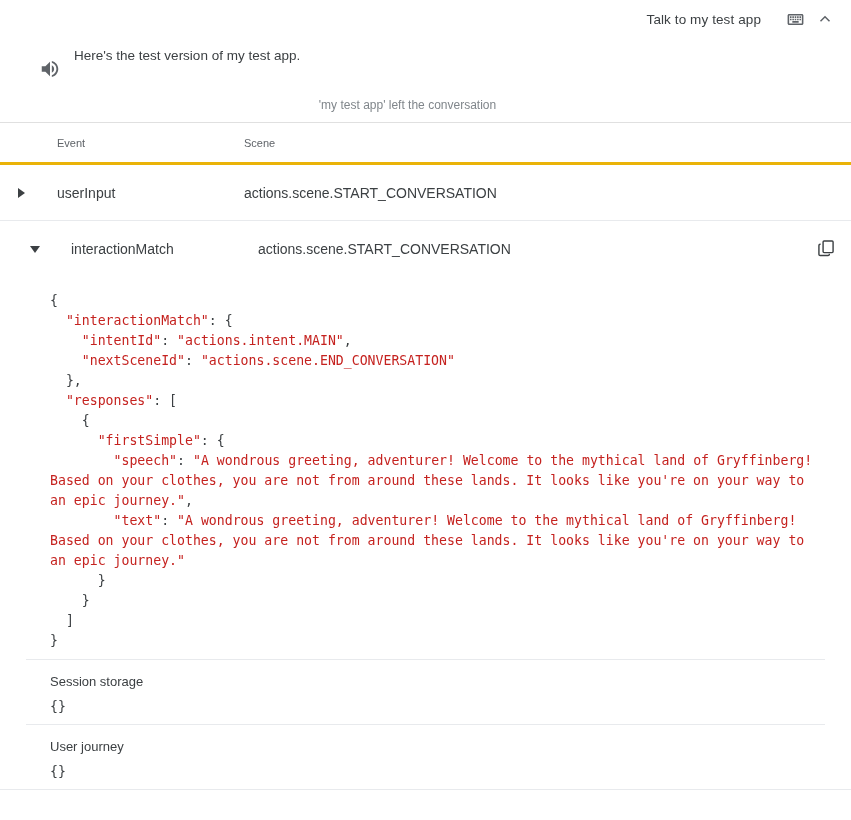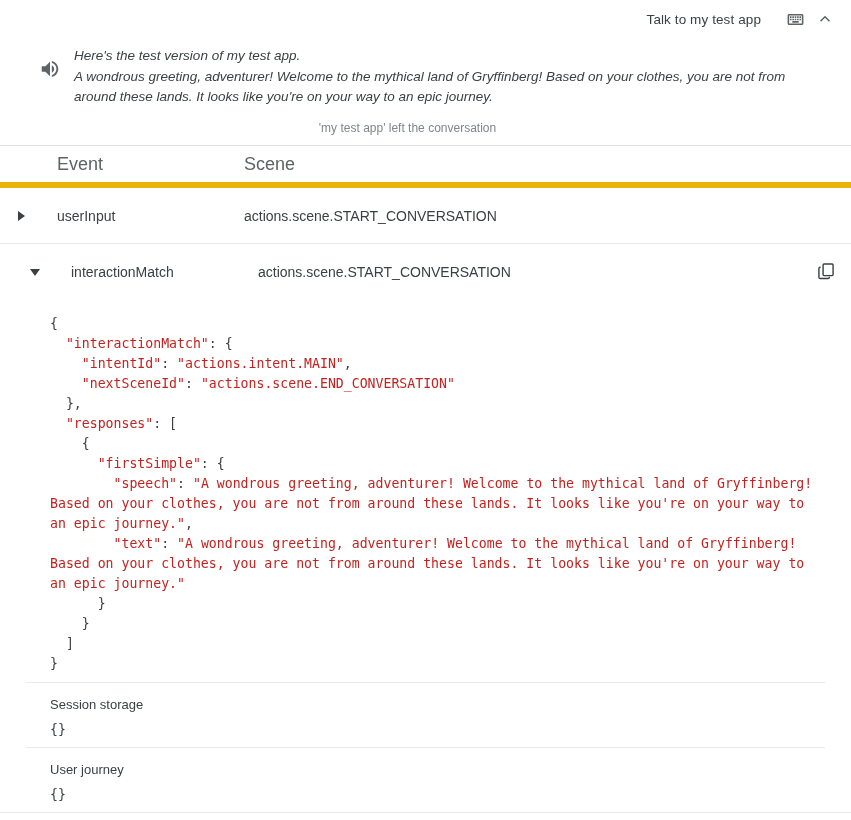--- a/index.html
+++ b/index.html
@@ -42,21 +42,20 @@
     display: inline-flex;
     align-items: center;
     justify-content: center;
     color: #5f6368;
     margin-left: 6px;
   }
 
   .conv-body {
     display: flex;
     padding: 2px 28px 0 26px;
-    font-style: italic;
   }
   .speaker-col {
     width: 48px;
     flex: 0 0 48px;
     display: flex;
     justify-content: center;
     padding-top: 18px;
   }
   .speaker-icon { color: #5f6368; }
 
@@ -76,23 +75,23 @@
     padding-right: 36px;
   }
 
   
   .table-area { width: 851px; }
 
   .col-head {
     display: flex;
     height: 42px;
     align-items: center;
-    font-size: 18px;
+    font-size: 11px;
     color: #5f6368;
-    border-bottom: 6px solid #eab308;
+    border-bottom: 3px solid #eab308;
   }
   .c-arrow { width: 42px; flex: 0 0 42px; }
   .c-event { width: 202px; flex: 0 0 202px; }
   .c-scene { flex: 1 1 auto; }
 
   .row {
     display: flex;
     align-items: center;
     min-height: 56px;
     border-bottom: 1px solid #e8eaed;
@@ -202,21 +201,20 @@
     <div class="speaker-col">
       <span class="speaker-icon">
         <svg width="22" height="22" viewBox="0 0 24 24" fill="currentColor" aria-hidden="true">
           <path d="M3 9v6h4l5 5V4L7 9H3zm13.5 3c0-1.77-1.02-3.29-2.5-4.03v8.05c1.48-.73 2.5-2.25 2.5-4.02zM14 3.23v2.06c2.89.86 5 3.54 5 6.71s-2.11 5.85-5 6.71v2.06c4.01-.91 7-4.49 7-8.77s-2.99-7.86-7-8.77z"></path>
         </svg>
       </span>
     </div>
 
     <div class="msg-col">
       <div class="msg-line">Here's the test version of my test app.</div>
-      <div class="msg-line second">A wondrous greeting, adventurer! Welcome to the mythical land of Gryffinberg! Based on your clothes, you are not from around these lands. It looks like you're on your way to an epic journey.</div>
     </div>
   </div>
 
   <div class="left-conv">'my test app' left the conversation</div>
 </div>
 
 <div class="table-area">
 
   <div class="col-head">
     <div class="c-arrow"></div>

